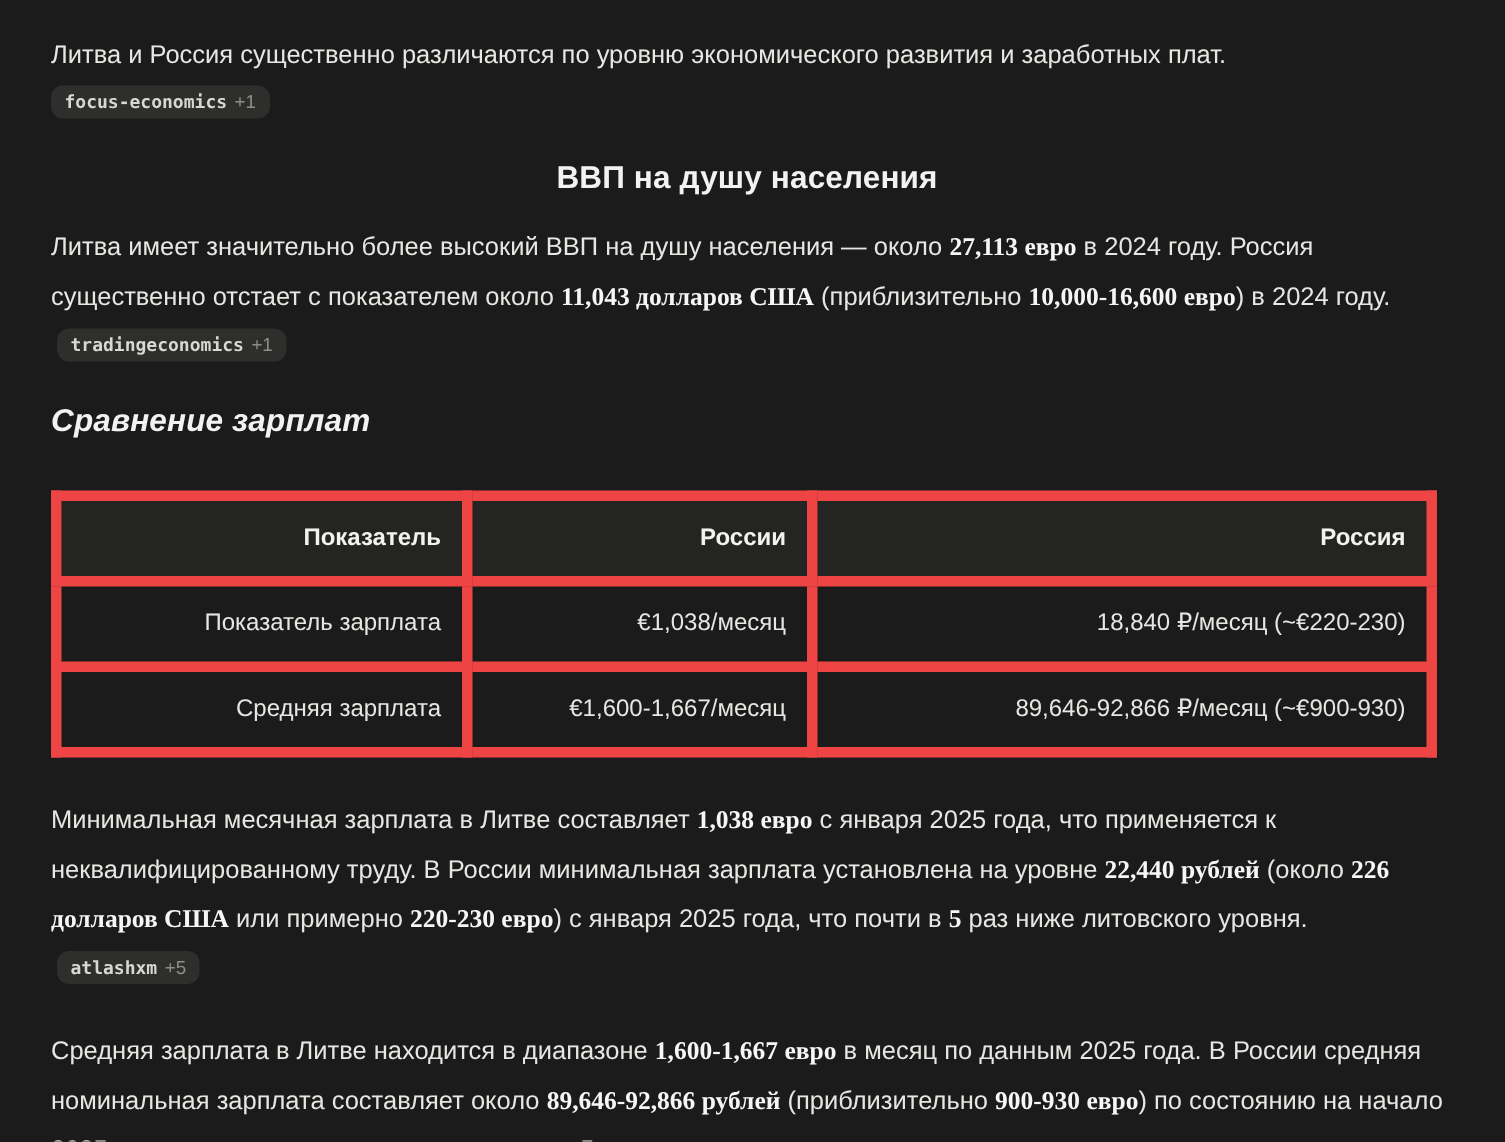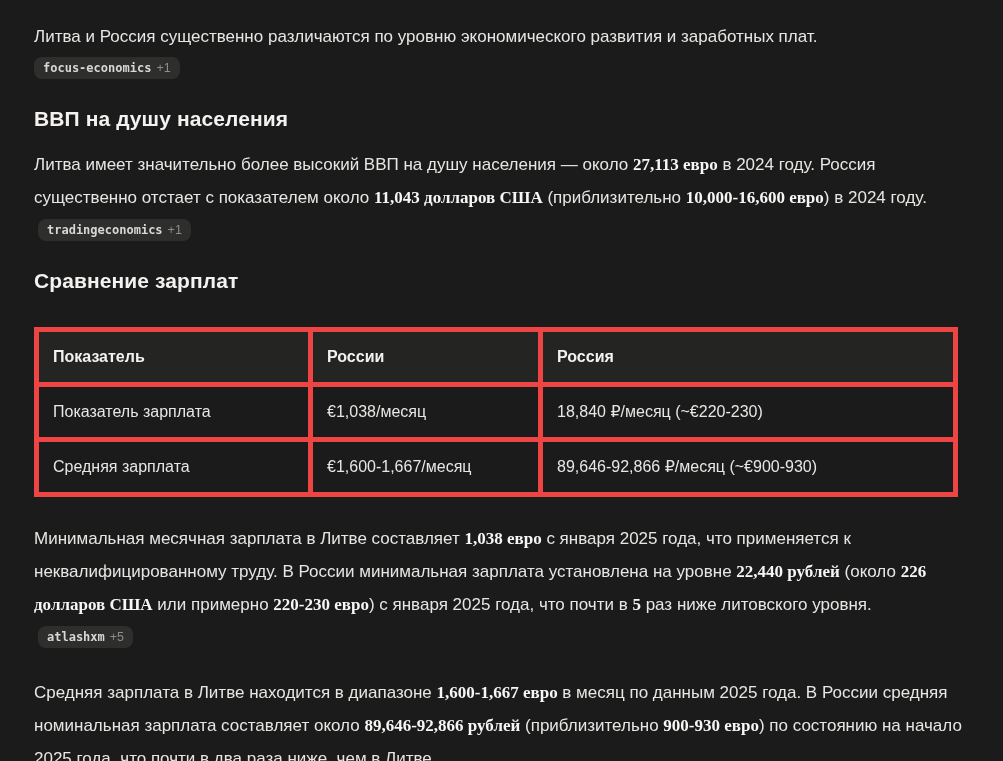--- a/index.html
+++ b/index.html
@@ -45,35 +45,35 @@
     cursor: pointer;
   }
   .badge .badge-more {
     color: #8d8d8b;
     font-weight: 400;
     font-family: "Liberation Sans", sans-serif;
     font-size: 12.5px;
   }
   .badge.inline { vertical-align: 2px; margin-left: 4px; }
   .badge-row { margin-top: 4px; }
-  .h-gdp { margin-top: 26px; }
+  .h-gdp { margin-top: 26px; text-align: center; }
   .p-gdp { margin-top: 15px; max-width: 935px; }
-  .h-salary { margin-top: 20px; }
+  .h-salary { margin-top: 20px; font-style: italic; }
   table.compare-table {
     margin-top: 32px;
     width: 924px;
     border-collapse: collapse;
     table-layout: fixed;
     font-size: 16px;
   }
   table.compare-table col.c1 { width: 274px; }
   table.compare-table col.c2 { width: 230px; }
   table.compare-table th, table.compare-table td {
-    border: 5px solid #ef4444;
-    text-align: left;
+    border: 7px solid #ef4444;
+    text-align: right;
     padding: 14px 14px;
     line-height: 22px;
     vertical-align: middle;
     color: #e8e6e3;
     font-weight: 400;
     white-space: nowrap;
     overflow: hidden;
   }
   table.compare-table th {
     background: #242423;

